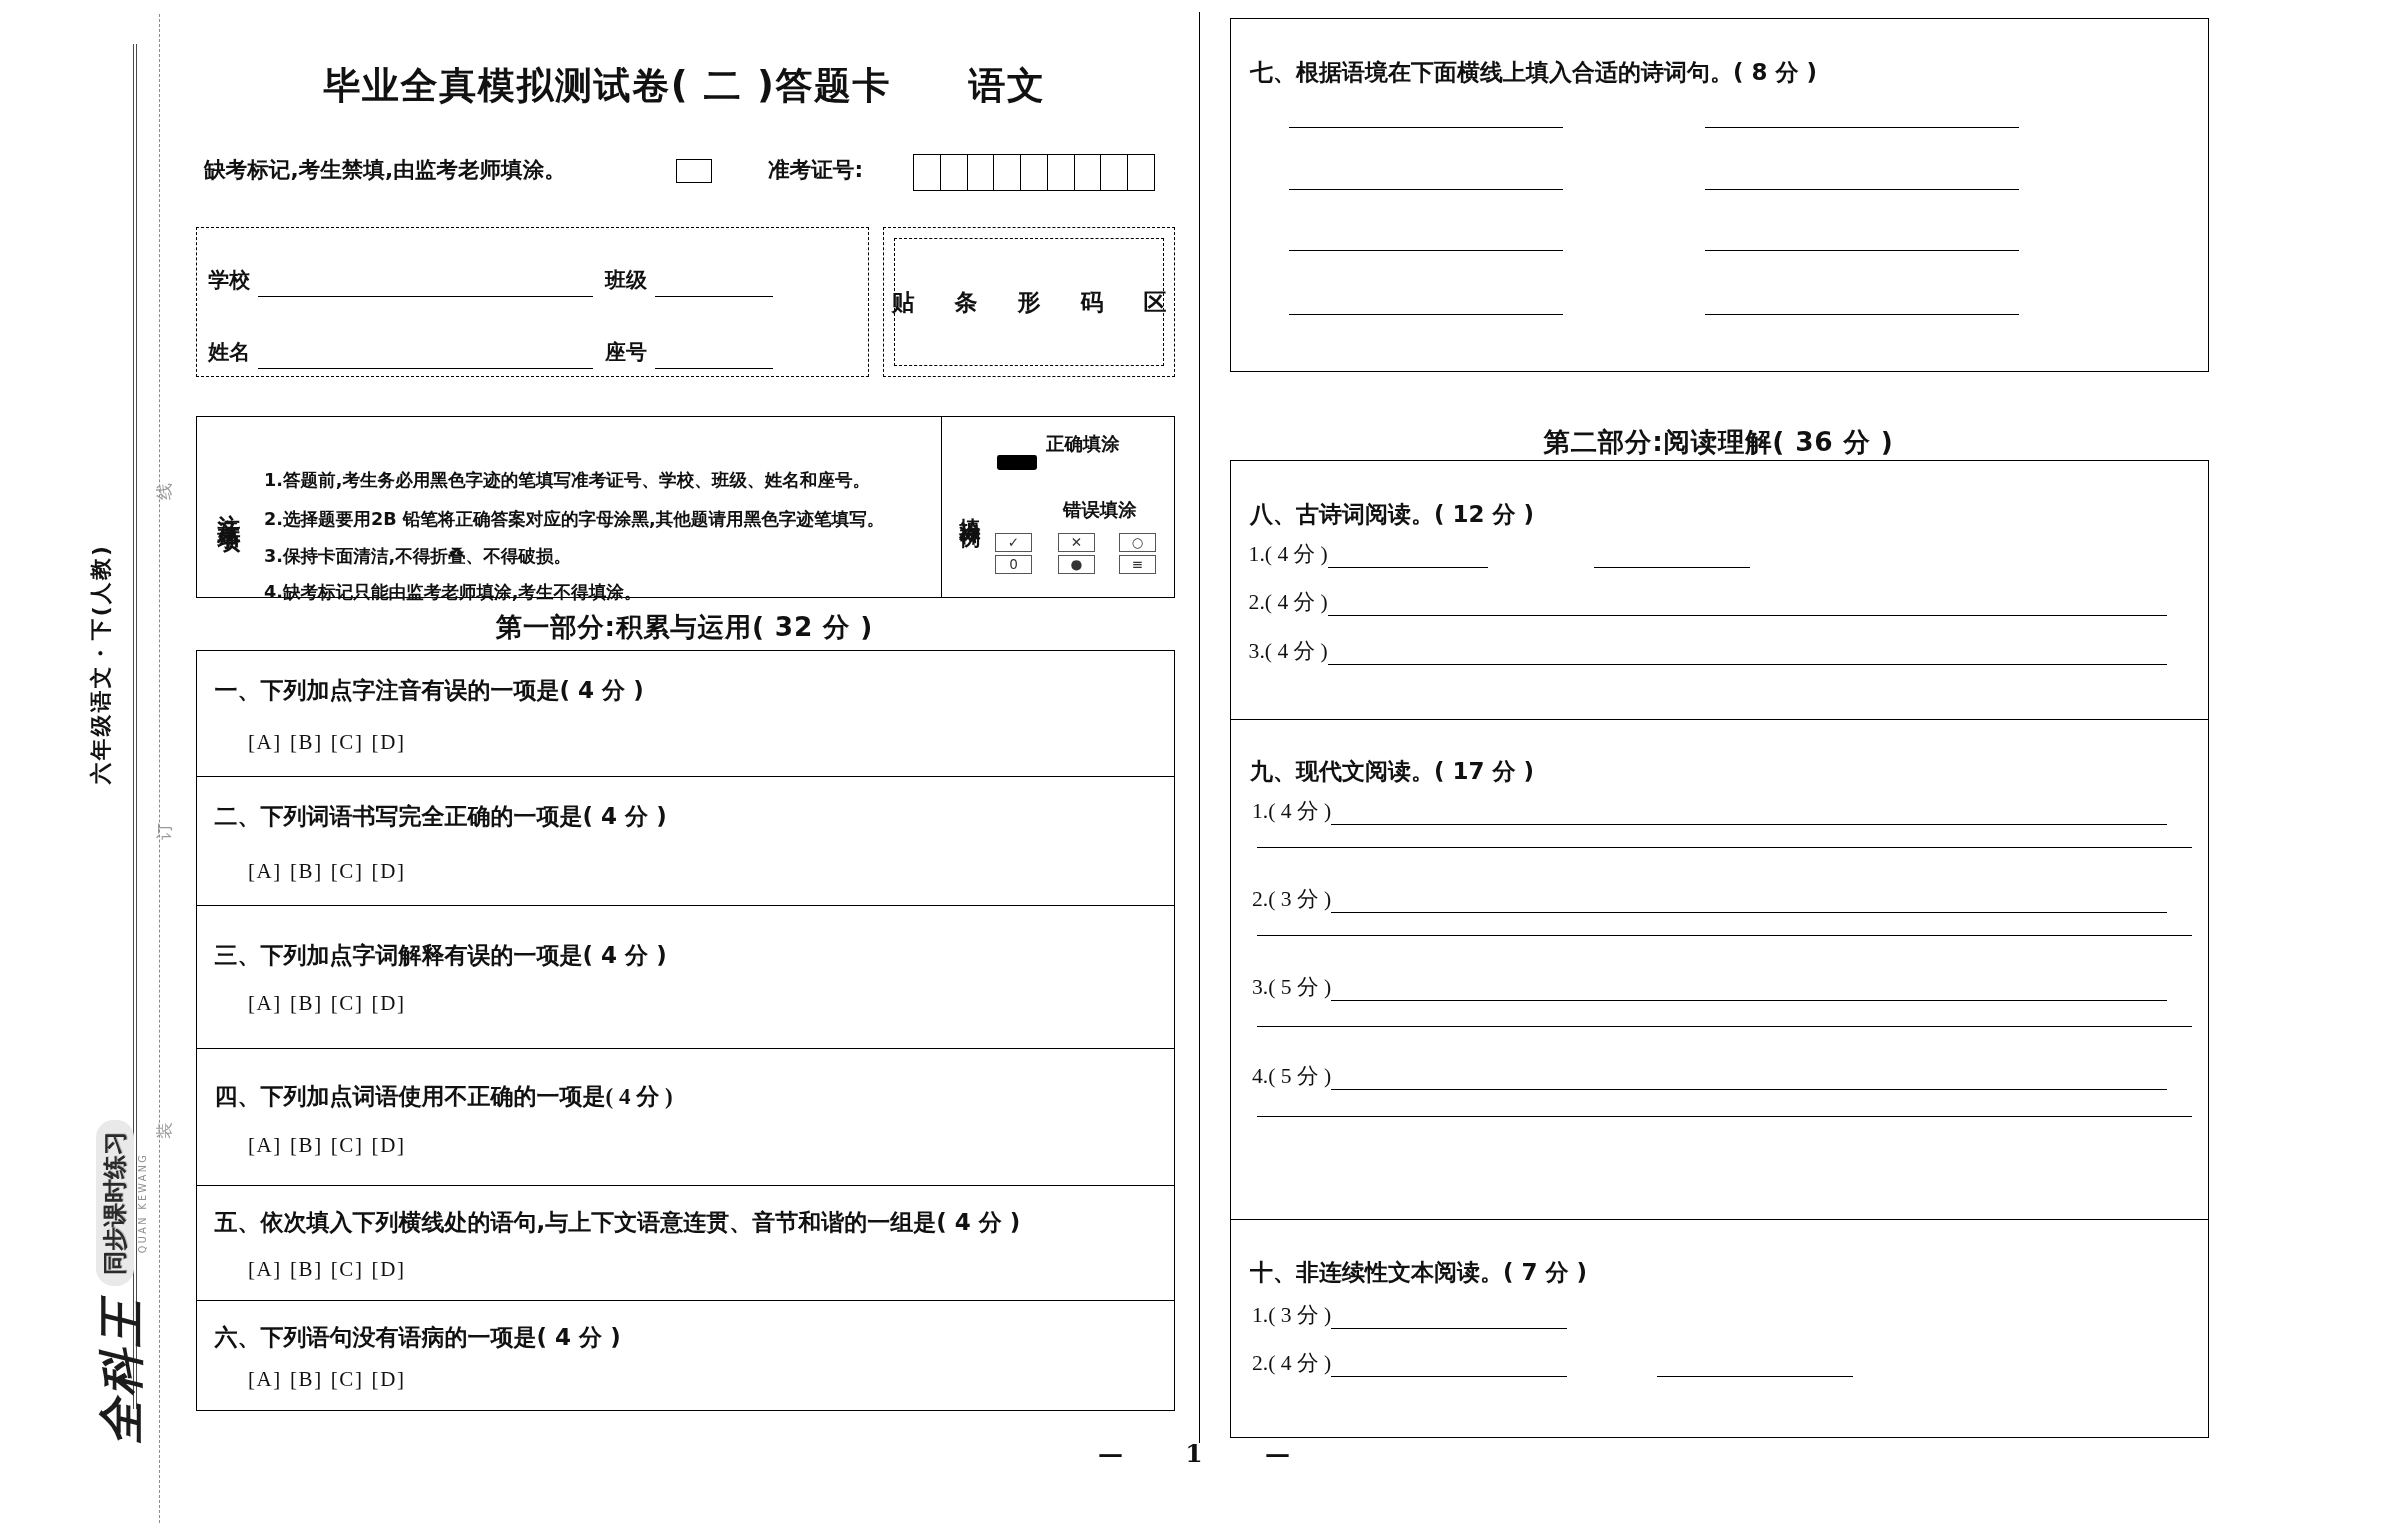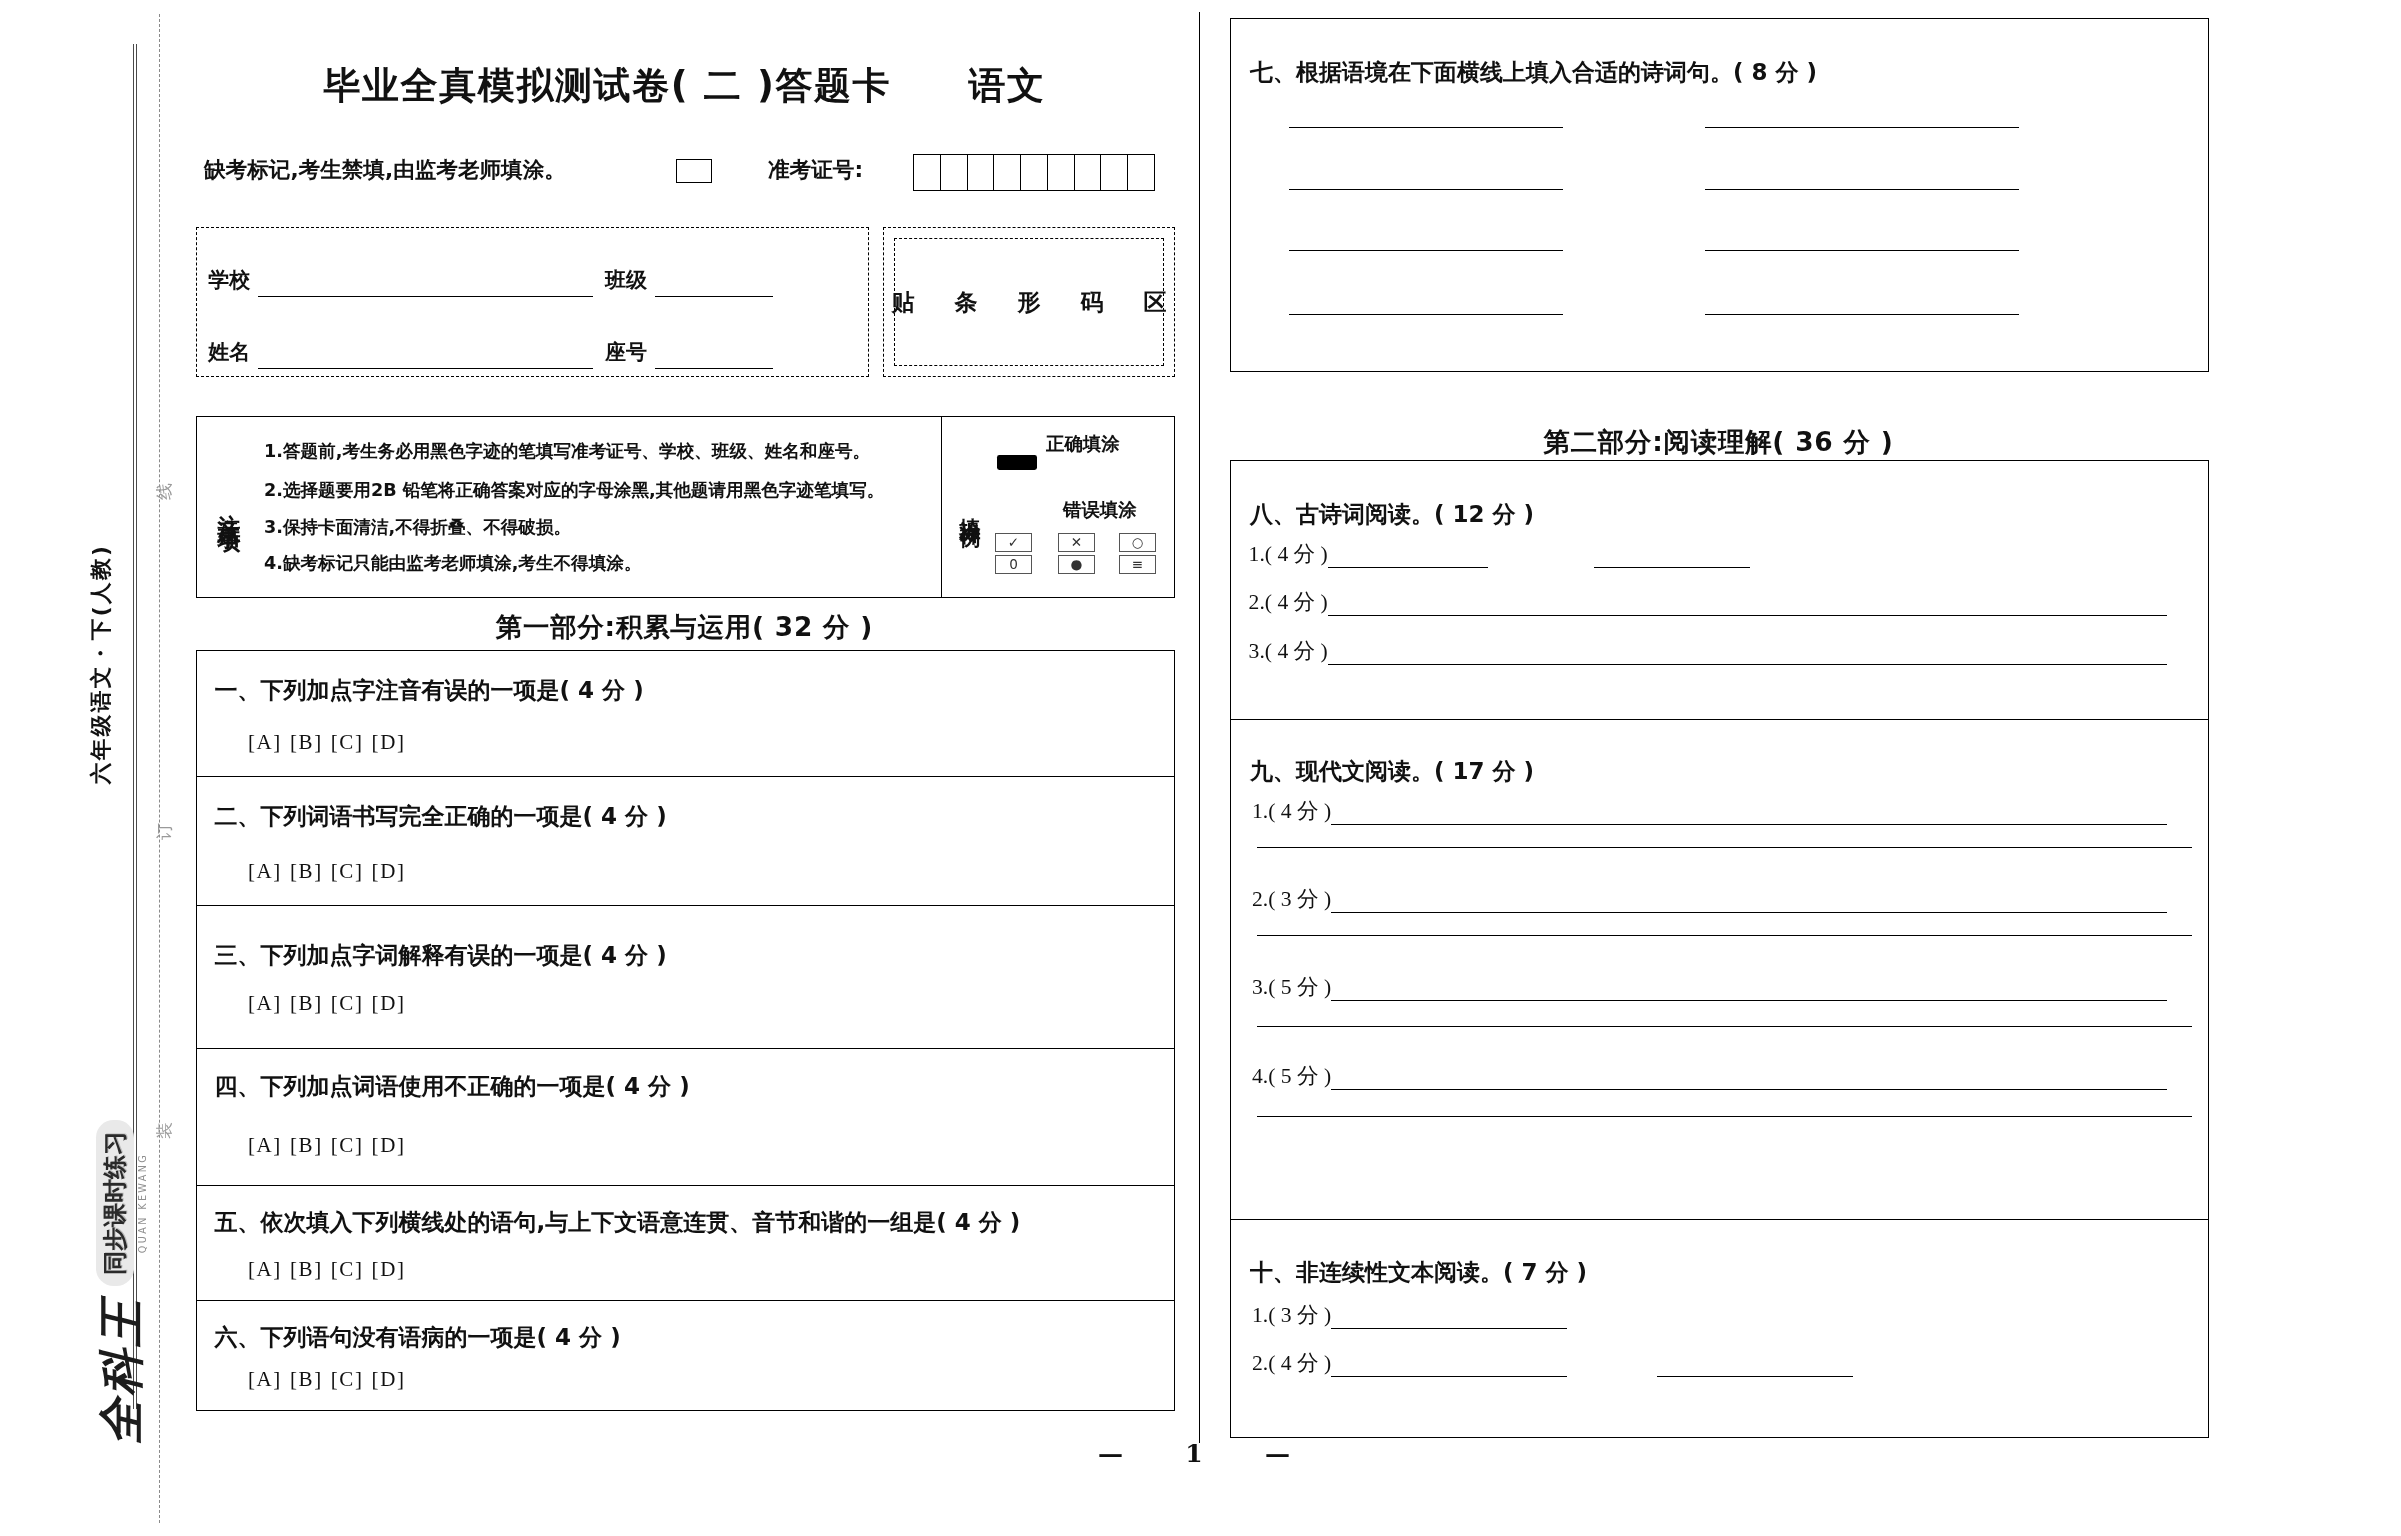--- a/index.html
+++ b/index.html
@@ -36,21 +36,21 @@
   .info-box{position:absolute;left:196px;top:227px;width:671px;height:148px;border:1.6px dashed #000;}
   .info-box .lbl{position:absolute;font-size:21px;font-weight:bold;}
   .bc-box{position:absolute;left:883px;top:227px;width:290px;height:148px;border:1.6px dashed #000;}
   .bc-inner{position:absolute;left:9.6px;top:9.6px;right:9.6px;bottom:9.6px;border:1.6px dashed #000;
     display:flex;align-items:center;justify-content:center;}
   .bc-text{font-size:23px;font-weight:bold;letter-spacing:16px;text-indent:16px;white-space:nowrap;}
   
   .notice{position:absolute;left:196px;top:416px;width:977px;height:180px;border:1.6px solid #000;}
   .v-text{writing-mode:vertical-rl;text-orientation:upright;font-weight:bold;}
   .notice-title{position:absolute;left:17.6px;top:50%;transform:translateY(-50%);font-size:23px;letter-spacing:6.4px;}
-  .notice-item{position:absolute;left:67px;font-size:17.6px;font-weight:bold;white-space:nowrap;}
+  .notice-item{position:absolute;left:67px;font-size:17.6px;font-weight:bold;white-space:nowrap;margin-top:29px;}
   .notice-div{position:absolute;left:744px;top:0;height:100%;width:0;border-left:1.6px solid #000;}
   .sample-title{position:absolute;left:759px;top:50%;transform:translateY(-50%);font-size:21px;letter-spacing:3.2px;}
   .sample-bar{position:absolute;left:800px;top:38px;width:40px;height:15px;background:#000;border-radius:2.4px;}
   .sample-correct{position:absolute;left:849px;top:14.4px;font-size:18.4px;font-weight:bold;}
   .sample-wrong{position:absolute;left:866px;top:80px;font-size:18.4px;font-weight:bold;}
   .wrong-box{position:absolute;width:35px;height:17px;border:1.6px solid #555;display:flex;
     align-items:center;justify-content:center;font-size:13.6px;color:#333;line-height:1;}
   
   .part-heading{position:absolute;width:977px;text-align:center;font-size:26.4px;font-weight:900;letter-spacing:0.8px;}
   .qbox{position:absolute;left:196px;top:650px;width:977px;height:759px;border:1.6px solid #000;
@@ -156,21 +156,21 @@
         <span>[A]</span><span>[B]</span><span>[C]</span><span>[D]</span>
       </div>
     </div>
     <div class="qrow" style="height:142px;">
       <div class="qtitle" style="top:34px;">三、下列加点字词解释有误的一项是( 4 分 )</div>
       <div class="qopts" style="bottom:32px;">
         <span>[A]</span><span>[B]</span><span>[C]</span><span>[D]</span>
       </div>
     </div>
     <div class="qrow" style="height:136px;">
-      <div class="qtitle" style="top:22px;">四、下列加点词语使用不正确的一项是( 4 分 )</div>
+      <div class="qtitle" style="top:32px;font-family:Liberation Serif, serif;">四、下列加点词语使用不正确的一项是( 4 分 )</div>
       <div class="qopts" style="bottom:27px;">
         <span>[A]</span><span>[B]</span><span>[C]</span><span>[D]</span>
       </div>
     </div>
     <div class="qrow" style="height:114px;">
       <div class="qtitle" style="top:21px;">五、依次填入下列横线处的语句,与上下文语意连贯、音节和谐的一组是( 4 分 )</div>
       <div class="qopts" style="bottom:17.6px;">
         <span>[A]</span><span>[B]</span><span>[C]</span><span>[D]</span>
       </div>
     </div>

